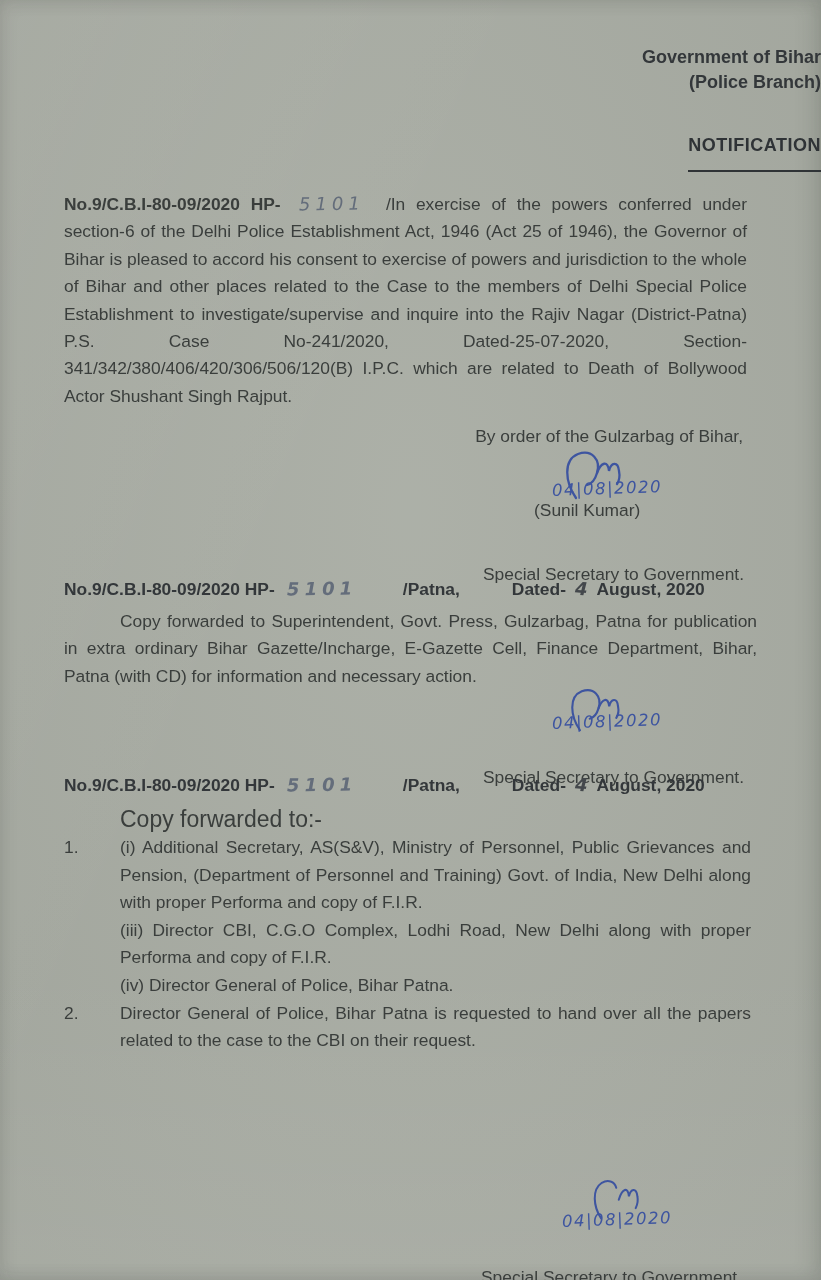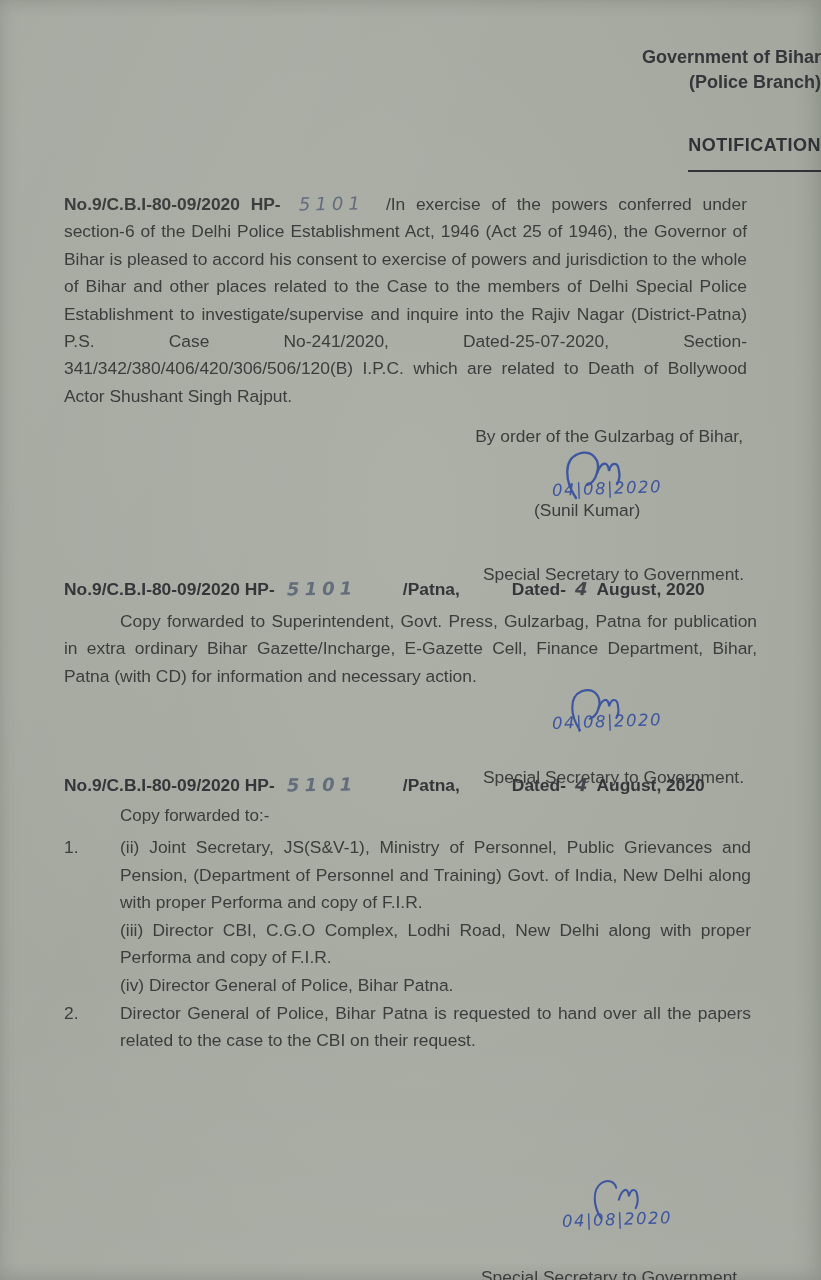--- a/index.html
+++ b/index.html
@@ -101,26 +101,26 @@
     <path d="M35 25 C 39 14, 46 12, 47 23 C 49 14, 56 13, 57 23 C 58 28, 57 33, 55 36" fill="none" stroke="#3e55a0" stroke-width="2.4" stroke-linecap="round"></path>
   </svg>
   <span class="s-date hand-blue" style="left:112px;top:26px;">04|08|2020</span>
   <span class="s-title" style="right:8px;top:48px;">Special Secretary to Government.</span>
 </div>
 
 <div class="abs heading-row" style="left:64px;top:774px;">
   <span>No.9/C.B.I-80-09/2020 HP-</span><span class="gap-sm"></span><span class="hand-pencil">5101</span><span class="gap-md"></span><span>/Patna,</span><span class="gap-lg"></span><span>Dated-</span><span class="gap-xs"></span><span class="hand-day">4</span><span class="gap-xs"></span><span>August, 2020</span>
 </div>
 
-<div class="abs" style="left:120px;top:806px;font-size:17px;color:#3a3e3c;">Copy forwarded to:-</div>
+<div class="abs" style="left:120px;top:806px;font-size:23px;color:#3a3e3c;">Copy forwarded to:-</div>
 
 <div class="abs list-grid" style="left:64px;right:70px;top:834px;">
   <div class="list-num">1.</div>
   <div class="list-body">
-    <p>(ii) Joint Secretary, JS(S&amp;V-1), Ministry of Personnel, Public Grievances and Pension, (Department of Personnel and Training) Govt. of India, New Delhi along with proper Performa and copy of F.I.R.</p>
+    <p>(i) Additional Secretary, AS(S&amp;V), Ministry of Personnel, Public Grievances and Pension, (Department of Personnel and Training) Govt. of India, New Delhi along with proper Performa and copy of F.I.R.</p>
     <p>(iii) Director CBI, C.G.O Complex, Lodhi Road, New Delhi along with proper Performa and copy of F.I.R.</p>
     <p>(iv) Director General of Police, Bihar Patna.</p>
   </div>
   <div class="list-num">2.</div>
   <div class="list-body">
     <p>Director General of Police, Bihar Patna is requested to hand over all the papers related to the case to the CBI on their request.</p>
   </div>
 </div>
 
 <div class="abs sign-block" style="left:440px;top:1176px;">

